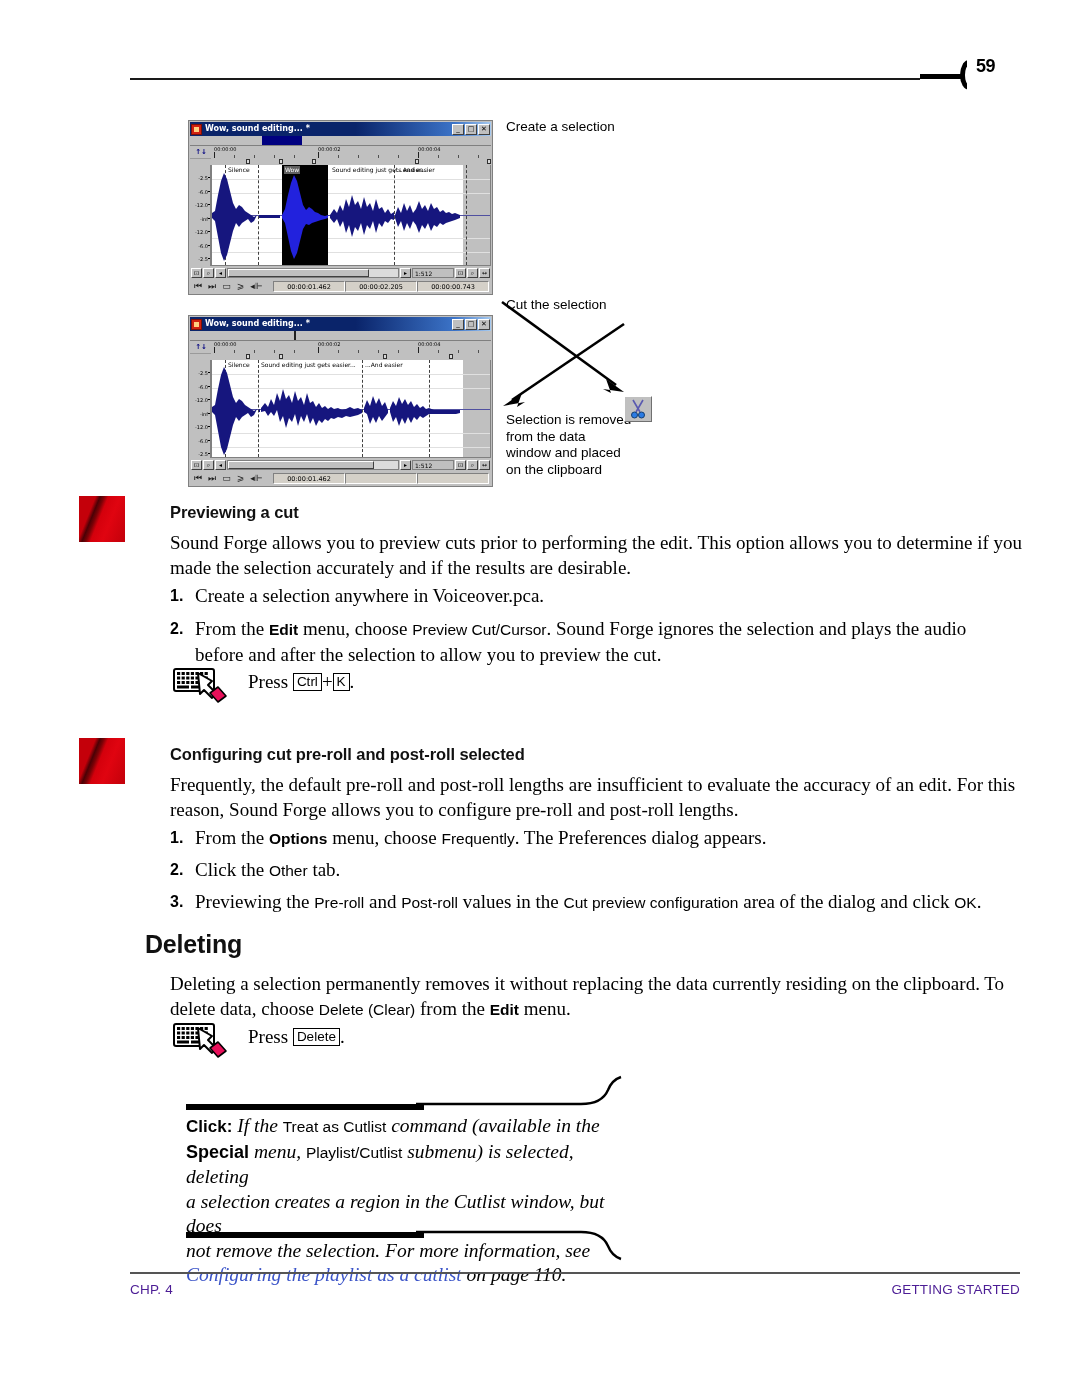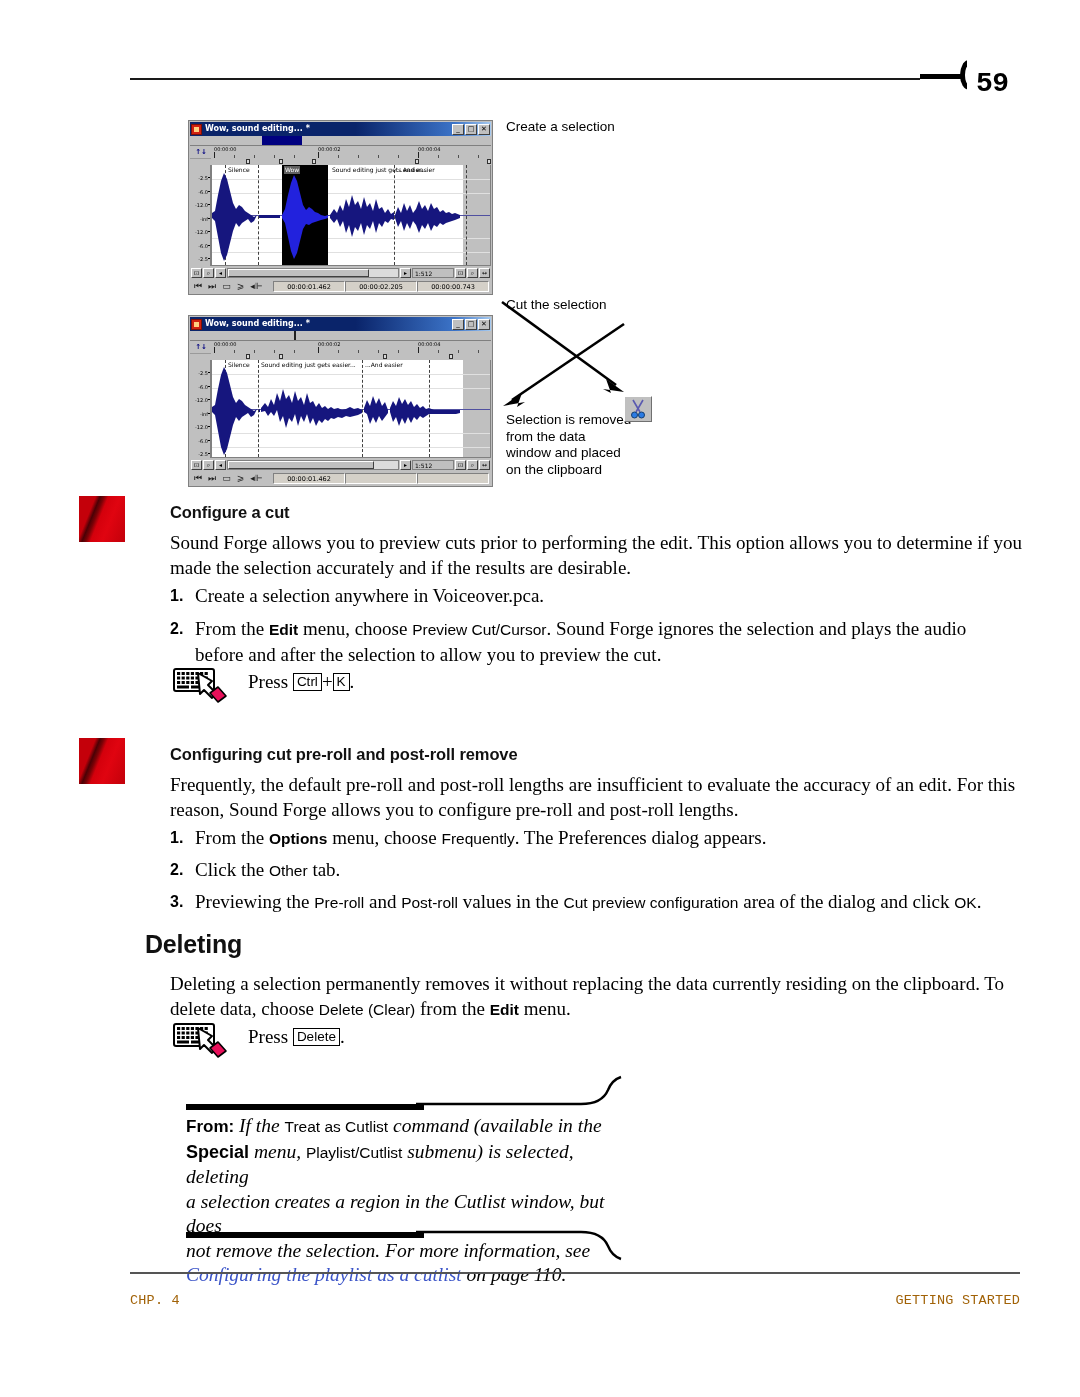--- a/index.html
+++ b/index.html
@@ -47,24 +47,24 @@
   }
   .hdr-arc::after {
     content: "";
     position: absolute;
     right: -6px; top: -5px;
     width: 12px; height: 40px;
     background: #fff;
   }
   #page-number {
     position: absolute;
-    left: 976px; top: 68px;
-    font-family: Liberation Mono, monospace;
+    left: 976px; top: 56px;
+    font-family: Liberation Sans, sans-serif;
     font-weight: bold;
-    font-size: 28px;
+    font-size: 18px;
     letter-spacing: -0.5px;
   }
 
   
   #figure {
     position: absolute;
     left: 0; top: 112px;
     width: 1080px; height: 390px;
   }
 
@@ -504,24 +504,24 @@
   
   #footer { position: absolute; left: 0; top: 1272px; width: 1080px; height: 60px; }
   .footer-rule {
     position: absolute;
     left: 130px; top: 0;
     width: 890px; height: 1.5px;
     background: #555;
   }
   .footer-left, .footer-right {
     position: absolute;
-    top: 21px;
-    font-family: Liberation Mono, monospace;
+    top: 10px;
+    font-family: Liberation Sans, sans-serif;
     font-size: 13.5px;
-    color: #a16207;
+    color: #4c1d95;
     letter-spacing: 0.2px;
   }
   .footer-left { left: 130px; }
   .footer-right { right: 60px; }
 </style>
 </head>
 <body>
 
 <div id="header">
   <div class="hdr-thin-rule"></div>
@@ -776,21 +776,21 @@
     <polygon points="126,95 108,82 113,96 105,92" fill="#000"></polygon>
   </svg>
 
   <svg class="arrow-svg" style="left:498px; top:208px; width:140px; height:90px;" viewBox="0 0 140 90">
     <line x1="126" y1="4" x2="14" y2="80" stroke="#000" stroke-width="2.6"></line>
     <polygon points="5,86 24,73 19,87 27,82" fill="#000"></polygon>
   </svg>
 </div>
 
 <div class="red-marker" style="left:79px; top:496px;"></div>
-<div class="sec-heading" style="left:170px; top:503px;">Configure a cut</div>
+<div class="sec-heading" style="left:170px; top:503px;">Previewing a cut</div>
 
 <div class="body-para" style="left:170px; top:531px; width:855px;">
   <span>Sound Forge allows you to preview cuts prior to performing the edit. This option allows you to determine if</span>
   <span>you made the selection accurately and if the results are desirable.</span>
 </div>
 
 <div class="step" style="left:170px; top:584px; width:855px;">
   <span class="num">1.</span>
   <span class="txt">Create a selection anywhere in Voiceover.pca.</span>
 </div>
@@ -826,21 +826,21 @@
       <rect x="5" y="22.5" width="12" height="3"></rect>
         <rect x="19" y="22.5" width="10" height="3"></rect>
     </g>
     <path d="M26 10 L40 18 L36 22 L44 30 L40 35 L32 27 L28 31 Z" fill="#ffffff" stroke="#000" stroke-width="2" stroke-linejoin="round"></path>
     <path d="M38 30 L46 24 L54 33 L46 39 Z" fill="#e8105a" stroke="#000" stroke-width="1.6" stroke-linejoin="round"></path>
   </svg>
   <div class="kb-text"><span>Press</span> <span class="keycap">Ctrl</span><span>+</span><span class="keycap">K</span><span>.</span></div>
 </div>
 
 <div class="red-marker" style="left:79px; top:738px;"></div>
-<div class="sec-heading" style="left:170px; top:745px;">Configuring cut pre-roll and post-roll remove</div>
+<div class="sec-heading" style="left:170px; top:745px;">Configuring cut pre-roll and post-roll selected</div>
 
 <div class="body-para" style="left:170px; top:773px; width:855px;">
   <span>Frequently, the default pre-roll and post-roll lengths are insufficient to evaluate the accuracy of an edit. For</span>
   <span>this reason, Sound Forge allows you to configure pre-roll and post-roll lengths.</span>
 </div>
 
 <div class="step" style="left:170px; top:826px; width:855px;">
   <span class="num">1.</span>
   <span class="txt"><span>From the </span><span class="uib">Options</span><span> menu, choose </span><span class="ui">Frequently</span><span>. The Preferences dialog appears.</span></span>
 </div>
@@ -894,21 +894,21 @@
   <div class="kb-text"><span>Press</span> <span class="keycap">Delete</span><span>.</span></div>
 </div>
 
 <div id="note-box">
   <div class="note-rule-top"></div>
   <svg class="note-swoosh" style="top:-6px; width:210px; height:34px;" viewBox="0 0 210 34">
     <path d="M0 28 L165 28 Q186 28 192 14 Q196 4 205 1" stroke="#000" stroke-width="2.4" fill="none"></path>
   </svg>
 
   <div class="note-body">
-    <span class="note-lead">From:</span><span> If the </span><span class="note-ui">Treat as Cutlist</span><span> command (available in the</span><br>
+    <span class="note-lead">Click:</span><span> If the </span><span class="note-ui">Treat as Cutlist</span><span> command (available in the</span><br>
     <span class="note-uib">Special</span><span> menu, </span><span class="note-ui">Playlist/Cutlist</span><span> submenu) is selected, deleting</span><br>
     <span>a selection creates a region in the Cutlist window, but does</span><br>
     <span>not remove the selection. For more information, see</span><br>
     <span class="note-link">Configuring the playlist as a cutlist</span><span> on page </span><span>110</span><span>.</span>
   </div>
 
   <div class="note-rule-bot"></div>
   <svg class="note-swoosh" style="top:144px; width:210px; height:34px;" viewBox="0 0 210 34">
     <path d="M0 6 L165 6 Q186 6 192 20 Q196 30 205 33" stroke="#000" stroke-width="2.4" fill="none"></path>
   </svg>

